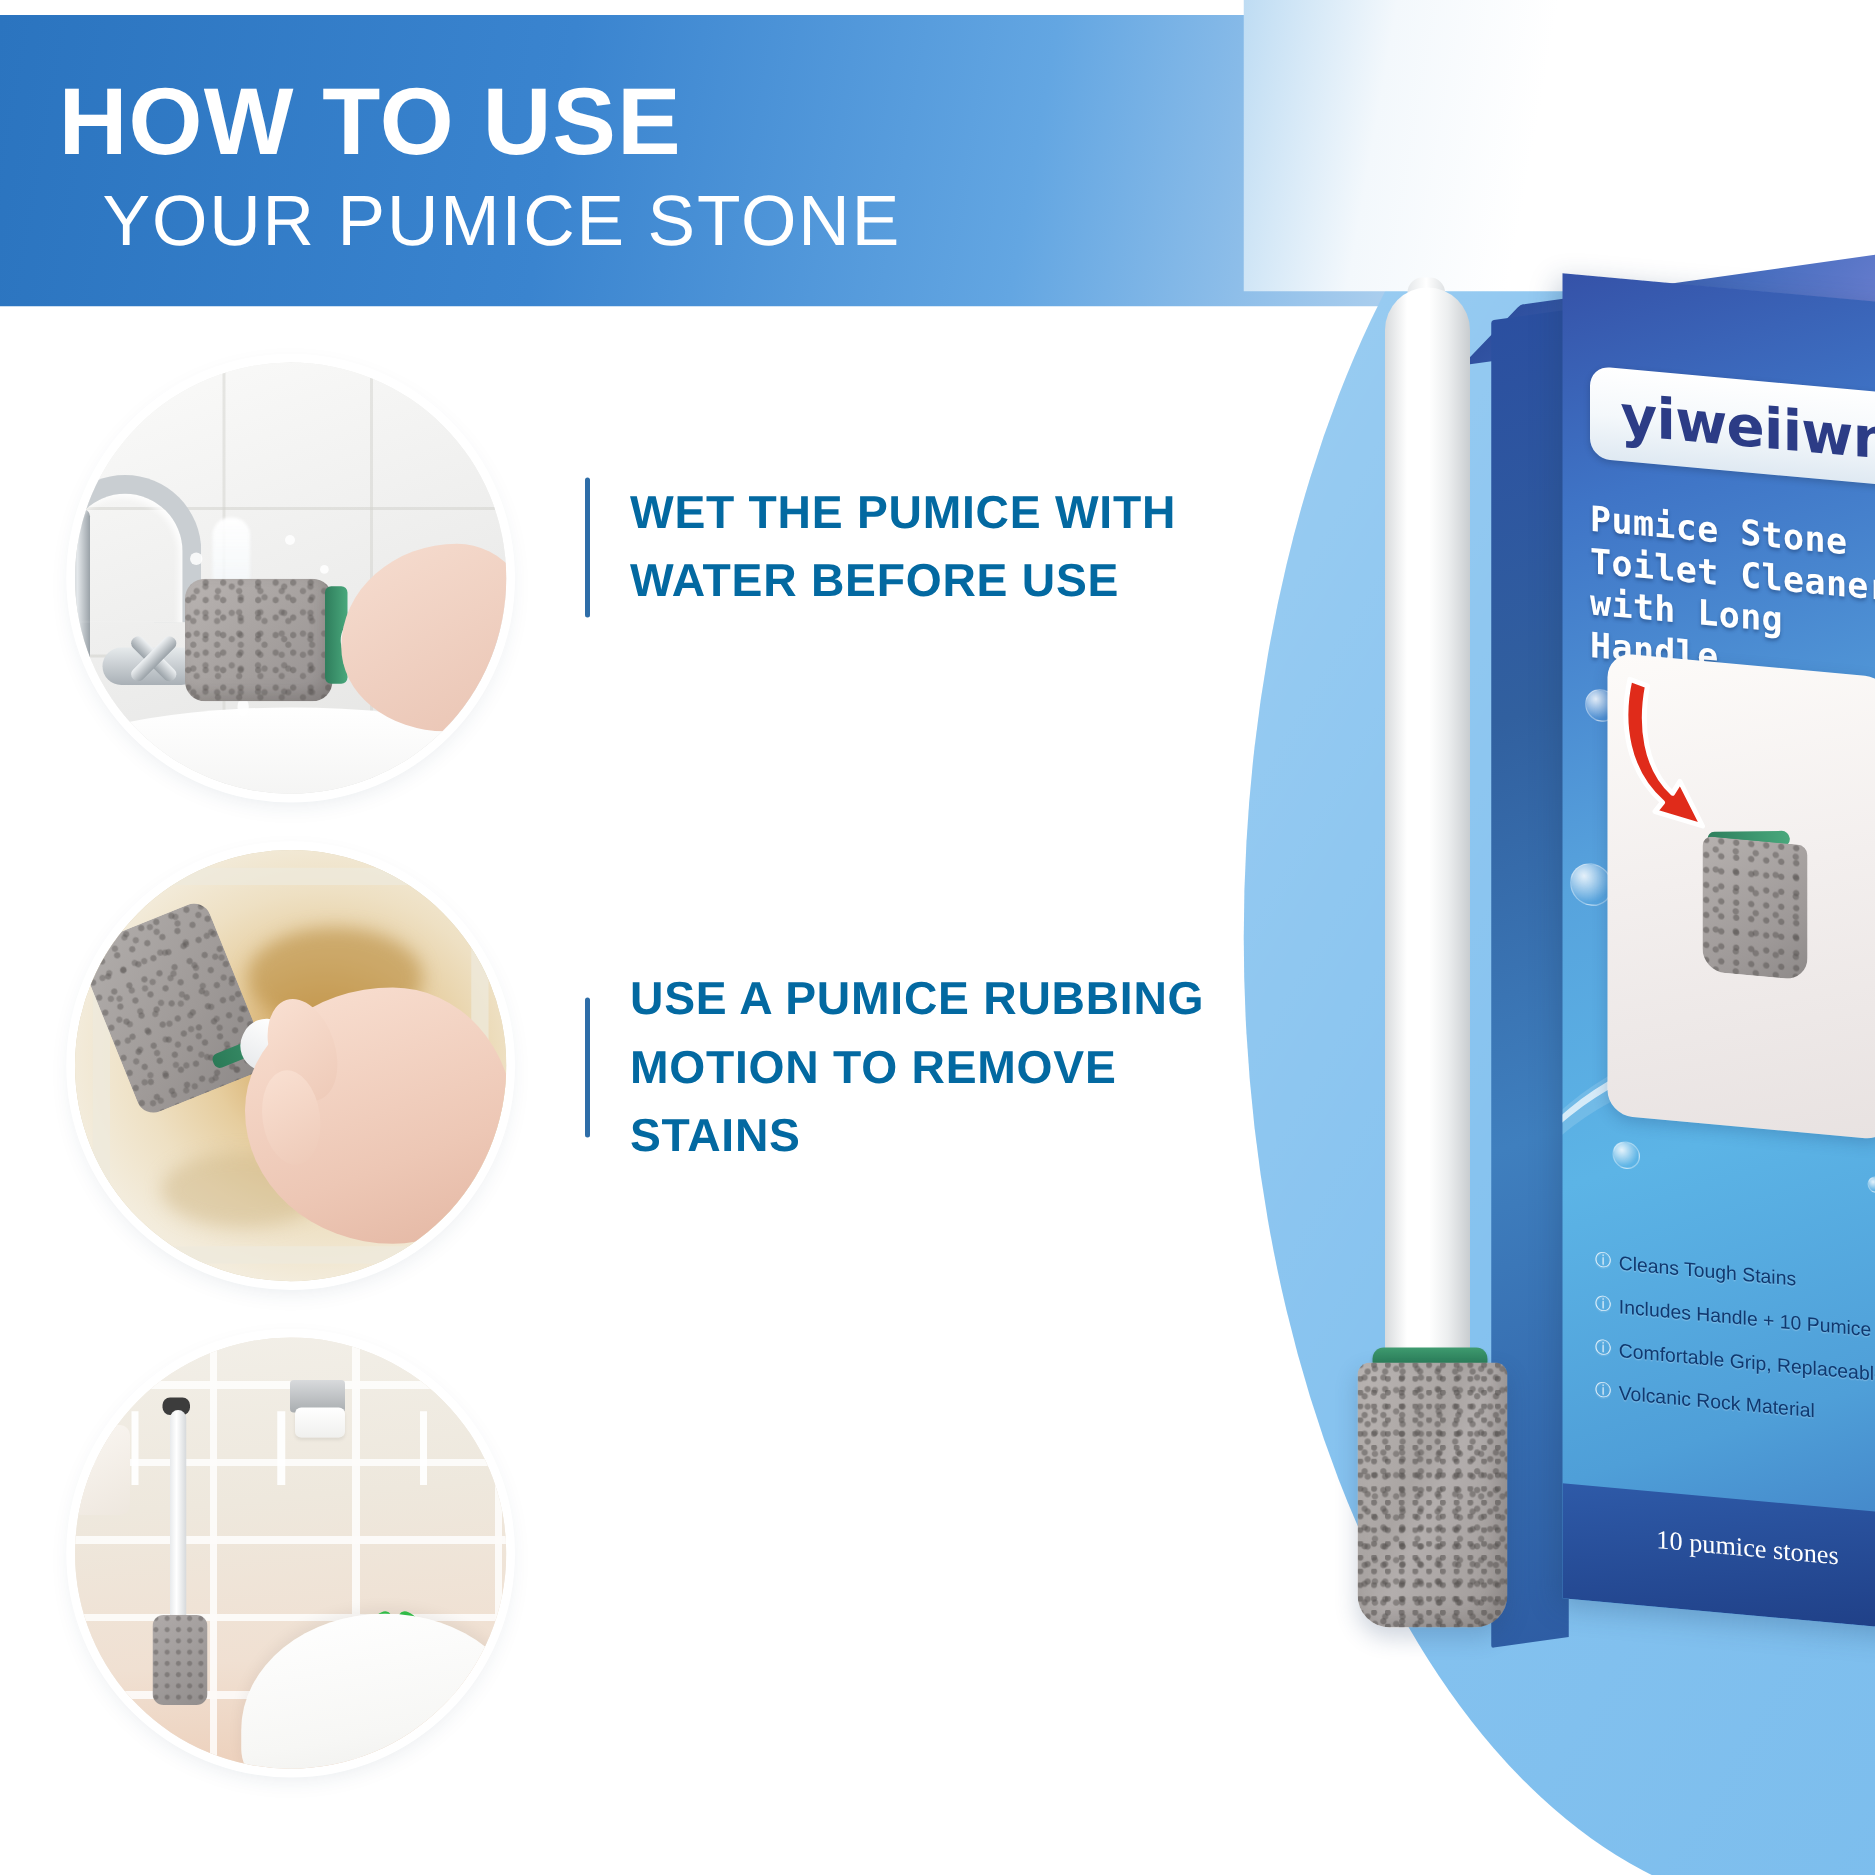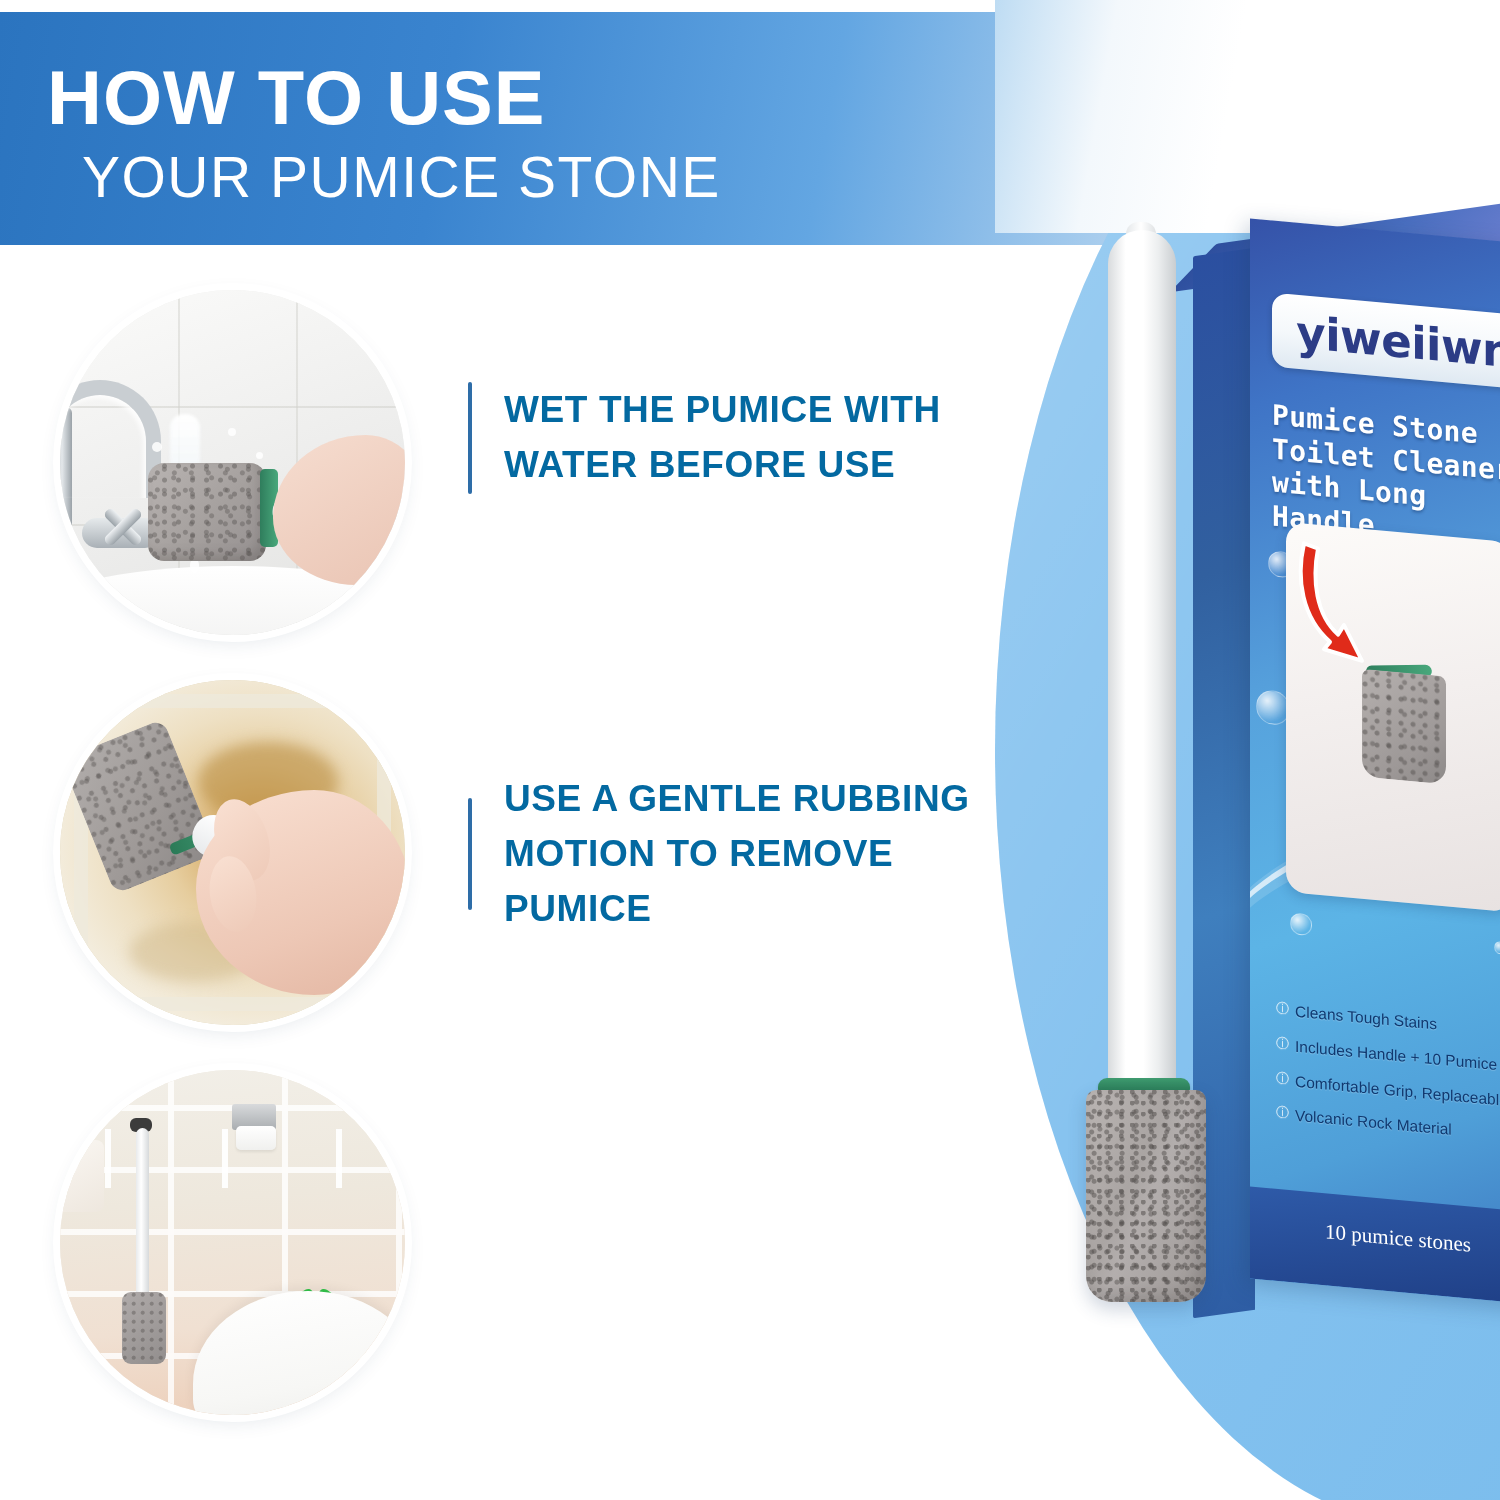--- a/index.html
+++ b/index.html
@@ -471,21 +471,21 @@
     <div class="drain"></div>
     <div class="pumice2"></div>
     <div class="green2"></div>
     <div class="handle2"></div>
     <div class="hand2"></div>
     <div class="finger" style="left:156px;top:118px;width:52px;height:84px;transform:rotate(-18deg);"></div>
     <div class="finger" style="left:150px;top:176px;width:46px;height:76px;transform:rotate(-8deg);"></div>
   </div>
   <div class="step-text-wrap" id="step-text-2">
     <div class="step-divider"></div>
-    <div class="step-label">USE A GENTLE RUBBING MOTION TO REMOVE PUMICE</div>
+    <div class="step-label">USE A PUMICE RUBBING MOTION TO REMOVE STAINS</div>
   </div>
 </div>
 
 <div class="step-row" id="step-row-3">
   <div class="photo-circle" id="photo-bath">
     <div class="wall"></div>
     <div class="bricks"></div>
     <div class="bricks-offset"></div>
     <div class="cistern"></div>
     <div class="hook"></div>

